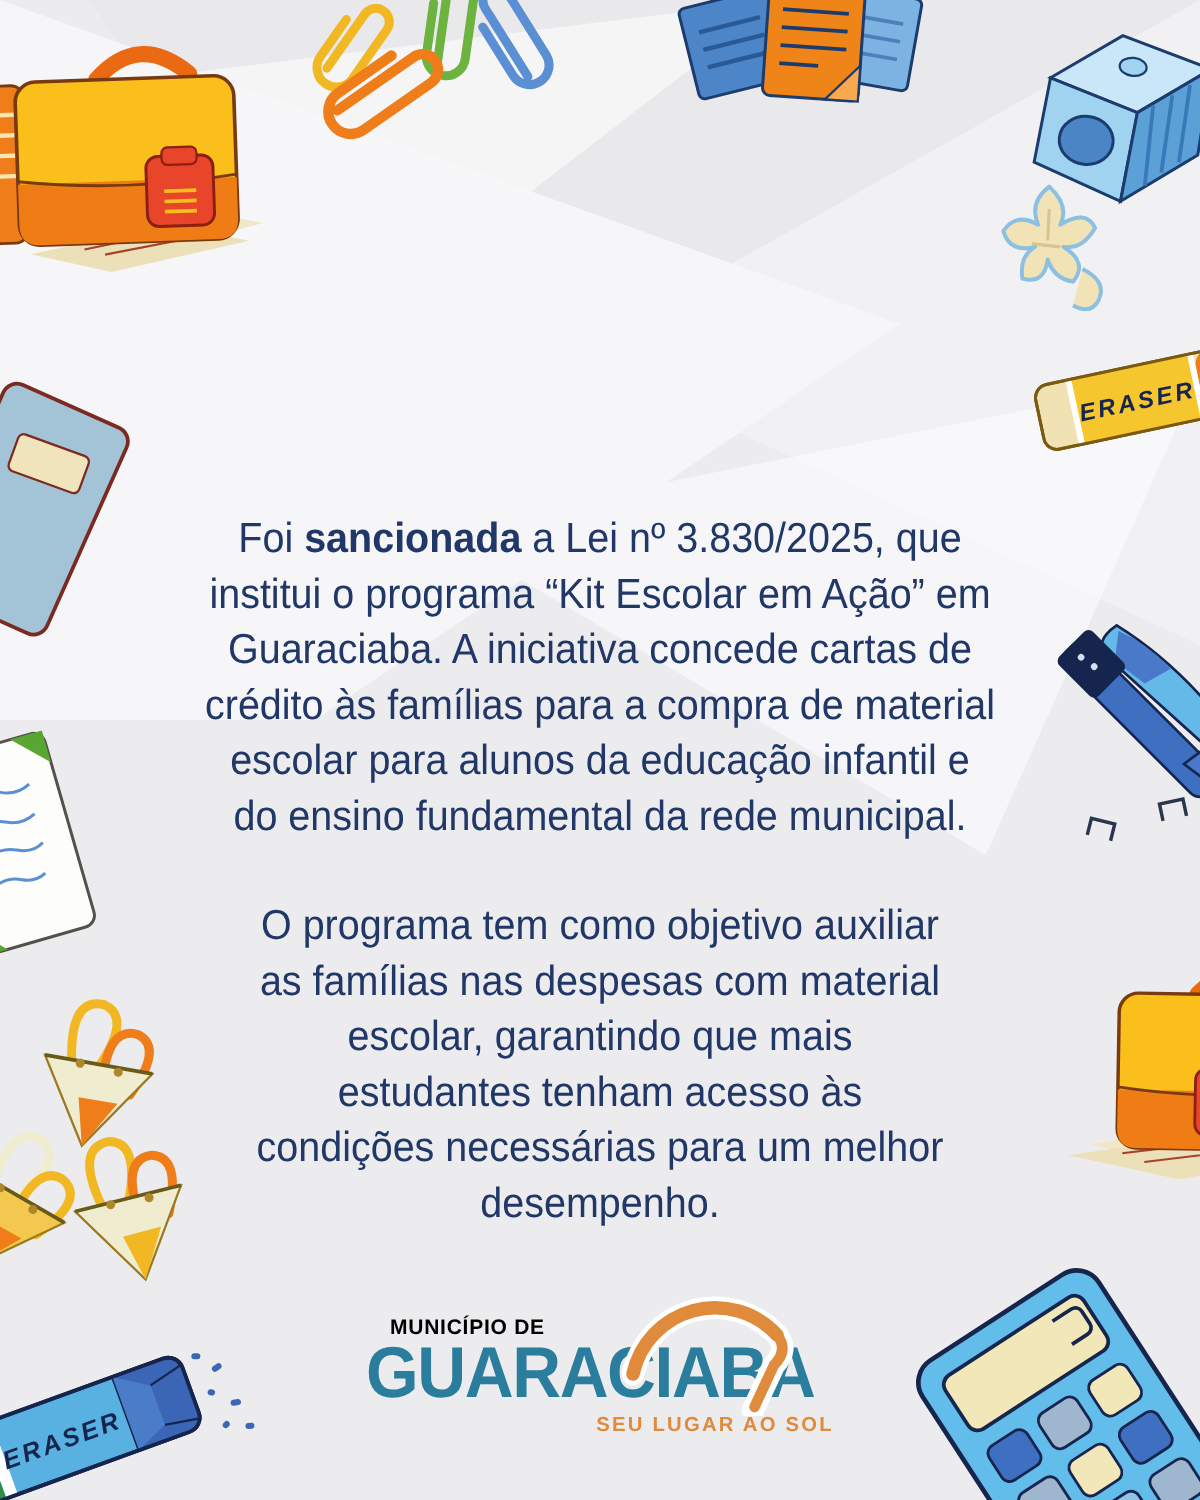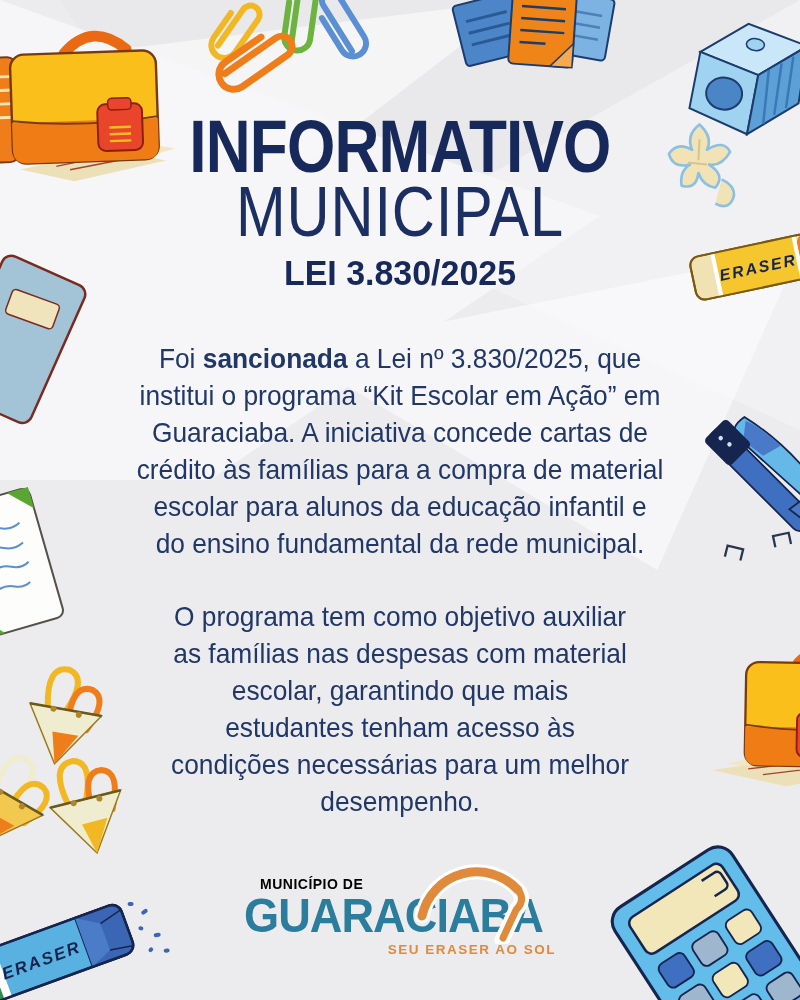--- a/index.html
+++ b/index.html
@@ -257,25 +257,20 @@
         <rect x="172" y="14" width="6" height="4" rx="2" transform="rotate(20 175 16)"></rect>
         <rect x="182" y="26" width="7" height="4" rx="2" transform="rotate(-15 185 28)"></rect>
         <rect x="174" y="40" width="5" height="4" rx="2" transform="rotate(30 176 42)"></rect>
         <rect x="186" y="52" width="7" height="4" rx="2" transform="rotate(10 189 54)"></rect>
         <rect x="176" y="64" width="5" height="4" rx="2" transform="rotate(-25 178 66)"></rect>
         <rect x="190" y="70" width="6" height="4" rx="2" transform="rotate(15 193 72)"></rect>
       </g>
     </svg>
   </div>
 
-  <div class="title-block">
-    <div class="title-1">INFORMATIVO</div>
-    <div class="title-2">MUNICIPAL</div>
-    <div class="title-3">LEI 3.830/2025</div>
-  </div>
 
   <div class="para para-1">
     <div class="ln"><span>Foi </span><b>sancionada</b><span> a Lei nº 3.830/2025, que</span></div>
     <div class="ln">institui o programa “Kit Escolar em Ação” em</div>
     <div class="ln">Guaraciaba. A iniciativa concede cartas de</div>
     <div class="ln">crédito às famílias para a compra de material</div>
     <div class="ln">escolar para alunos da educação infantil e</div>
     <div class="ln">do ensino fundamental da rede municipal.</div>
   </div>
 
@@ -290,17 +285,17 @@
 
   <div class="logo">
     <div class="logo-box">
       <div class="logo-super">MUNICÍPIO DE</div>
       <div class="logo-name">GUARACIABA</div>
       <svg class="logo-swoosh" width="140" height="100" viewBox="0 0 140 100">
         <path d="M8,72 A56,56 0 0 1 104,46 Q112,56 102,66 L88,96" stroke="#ffffff" stroke-width="15" fill="none" stroke-linecap="round"></path>
         <path d="M8,72 A56,56 0 0 1 104,46" stroke="#e08a3c" stroke-width="9" fill="none" stroke-linecap="round"></path>
         <path d="M104,46 Q112,56 102,66 L89,94" stroke="#e08a3c" stroke-width="7" fill="none" stroke-linecap="round"></path>
       </svg>
-      <div class="logo-tagline">SEU ERASER AO SOL</div>
+      <div class="logo-tagline">SEU LUGAR AO SOL</div>
     </div>
   </div>
 
 </div>
 
 </body></html>

